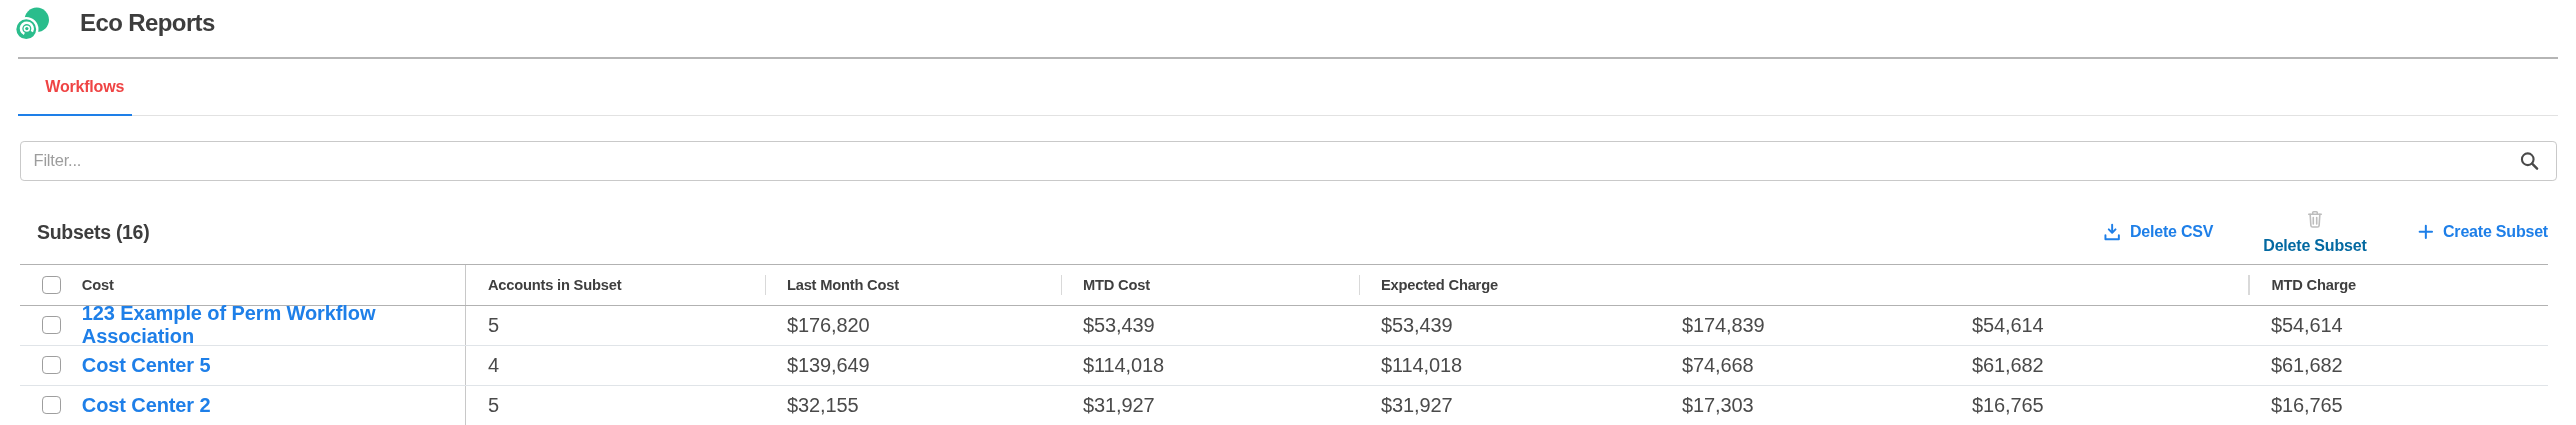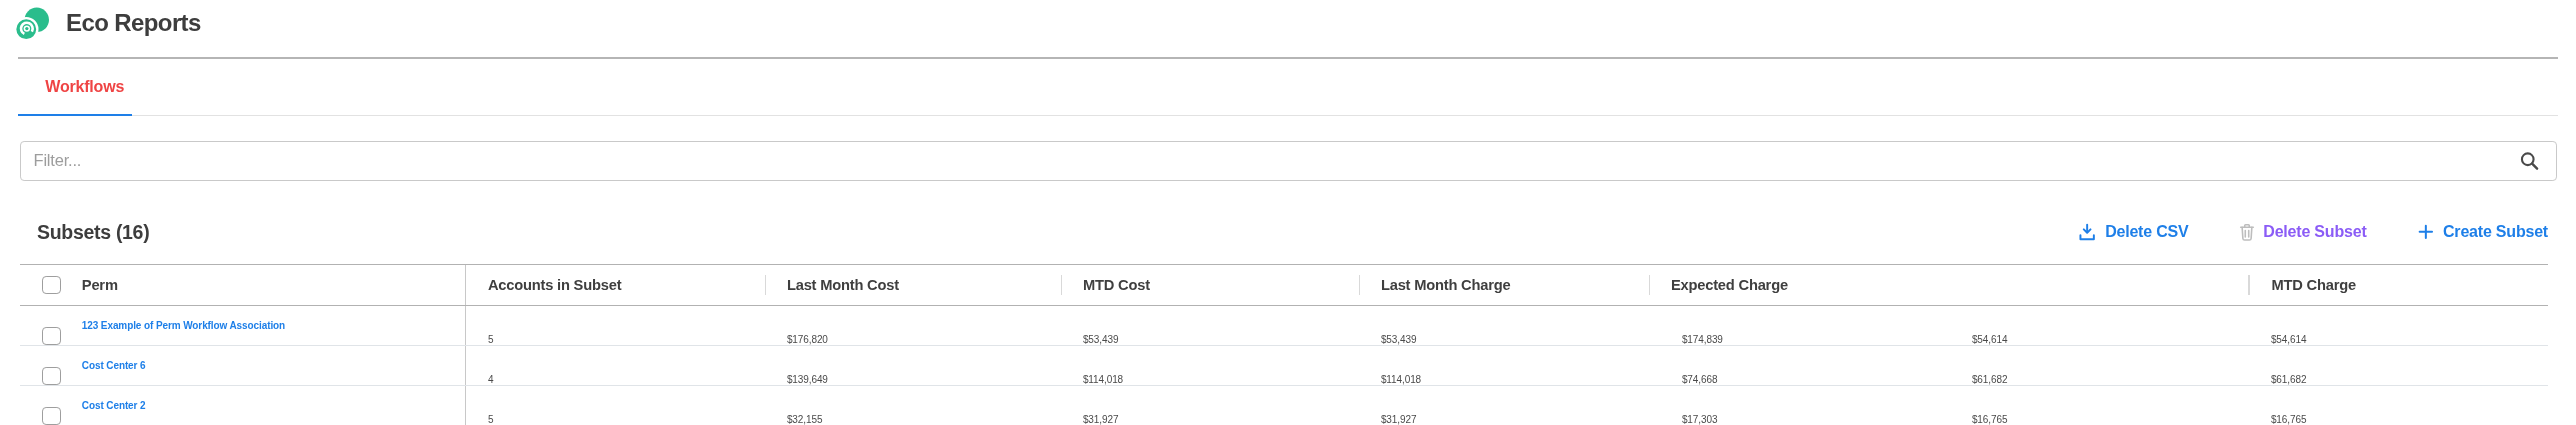--- a/index.html
+++ b/index.html
@@ -8,21 +8,21 @@
     width:2576px; height:425px; overflow:hidden;
     background:#ffffff;
     font-family:"Liberation Sans", sans-serif;
     -webkit-font-smoothing:antialiased;
   }
 
   
   .topbar { position:relative; height:57px; }
   .logo { position:absolute; left:11.8px; top:7px; }
   .app-title {
-    position:absolute; left:66px; top:10.6px;
+    position:absolute; left:80px; top:10.6px;
     font-size:24px; font-weight:700; color:#3d3d3d; letter-spacing:-0.6px;
     line-height:1;
   }
   .rule-top { height:1.8px; background:#b5b5b5; margin:0 17.7px; }
 
   
   .tabs { position:relative; margin:0 17.7px; height:57px; display:flex; }
   .tab {
     height:100%; display:flex; align-items:center; justify-content:center;
     font-size:16px; font-weight:700; letter-spacing:-0.2px; cursor:pointer;
@@ -47,34 +47,34 @@
   
   .toolbar { margin:39px 28px 0 37px; display:flex; align-items:center; height:25px; }
   .heading { font-size:19.5px; font-weight:700; color:#3d3d3d; letter-spacing:-0.3px; }
   .actions { display:flex; align-items:center; gap:50px; margin-left:auto; }
   .btn {
     display:flex; align-items:center; gap:8.8px;
     font-size:16px; font-weight:700; letter-spacing:-0.2px;
     background:none; border:none; padding:0; font-family:inherit; cursor:pointer;
   }
   .btn-blue { color:#1e7fe8; }
-  .btn-disabled { color:#8b5cf6; cursor:default; }
+  .btn-disabled { color:#0369a1; cursor:default;flex-direction:column; }
   .btn .ic { line-height:0; }
 
   
   .table { margin:19px 28px 0 19.5px; }
   .thead {
     display:flex; align-items:center; height:42px;
     border-top:1.8px solid #b2b2b2; border-bottom:1.8px solid #b2b2b2;
     font-size:14.7px; font-weight:700; color:#3f3f3f; letter-spacing:-0.2px;
   }
   .trow {
-    display:flex; align-items:flex-end; height:40px;
+    display:flex; align-items:center; height:40px;
     border-bottom:1.2px solid #e0e4e8;
-    font-size:10px; color:#4a4a4a; letter-spacing:-0.1px;
+    font-size:20px; color:#4a4a4a; letter-spacing:-0.1px;
   }
   .c-check { width:57px; flex:none; display:flex; align-items:center; }
   .checkbox {
     width:19.5px; height:17.7px; margin-left:22px;
     border:1.8px solid #9e9e9e; border-radius:4.1px; background:#fff; cursor:pointer;
   }
   .c-name {
     width:389px; flex:none; padding-left:5.3px;
     align-self:stretch; display:flex; align-items:center;
     border-right:1.2px solid #c8c8c8;
@@ -164,25 +164,24 @@
     </button>
   </div>
 </div>
 
 <div class="table">
 
   <div class="thead">
     <div class="c-check">
       <div class="checkbox"></div>
     </div>
-    <div class="c-name">Perm</div>
+    <div class="c-name">Cost</div>
     <div class="c-val w-acc">Accounts in Subset</div>
     <div class="c-val w-lmc hdiv">Last Month Cost</div>
     <div class="c-val w-mtdc hdiv">MTD Cost</div>
-    <div class="c-val w-lmch hdiv">Last Month Charge</div>
     <div class="c-val w-exch hdiv">Expected Charge</div>
     <div class="c-val w-mtdch hdiv">MTD Charge</div>
   </div>
 
   <div class="trow">
     <div class="c-check">
       <div class="checkbox"></div>
     </div>
     <div class="c-name">
       <a class="name-link">123 Example of Perm Workflow Association</a>
@@ -194,21 +193,21 @@
     <div class="c-val w-lmch">$174,839</div>
     <div class="c-val w-mtdch">$54,614</div>
     <div class="c-val w-exch">$54,614</div>
   </div>
 
   <div class="trow">
     <div class="c-check">
       <div class="checkbox"></div>
     </div>
     <div class="c-name">
-      <a class="name-link">Cost Center 6</a>
+      <a class="name-link">Cost Center 5</a>
     </div>
     <div class="c-val w-acc">4</div>
     <div class="c-val w-lmc">$139,649</div>
     <div class="c-val w-mtdc">$114,018</div>
     <div class="c-val w-exc">$114,018</div>
     <div class="c-val w-lmch">$74,668</div>
     <div class="c-val w-mtdch">$61,682</div>
     <div class="c-val w-exch">$61,682</div>
   </div>
 

